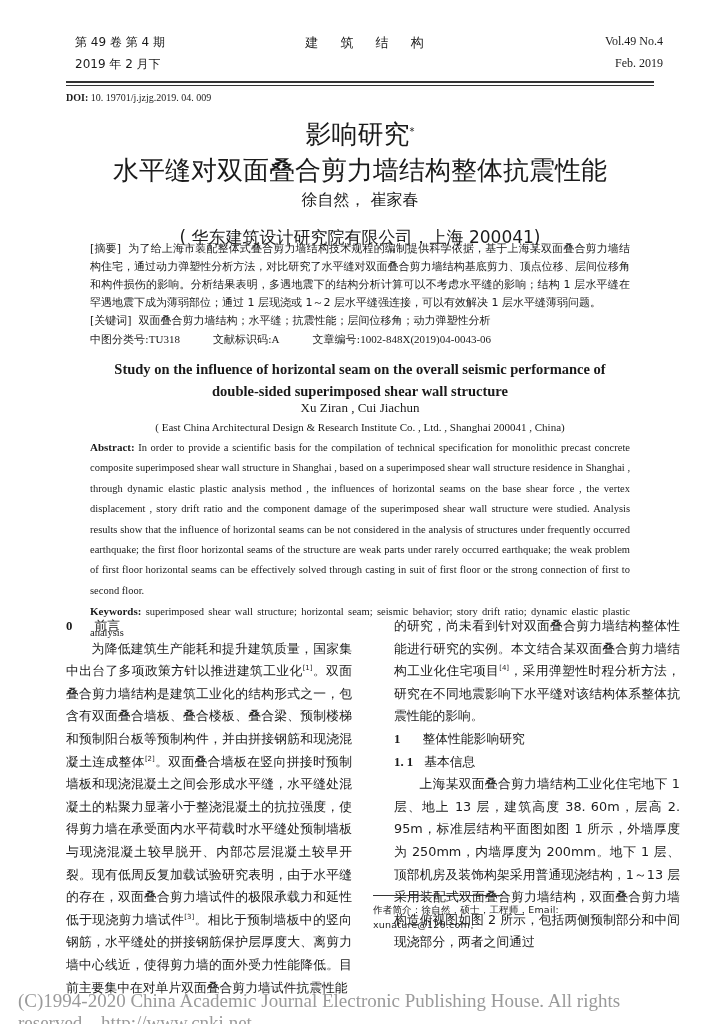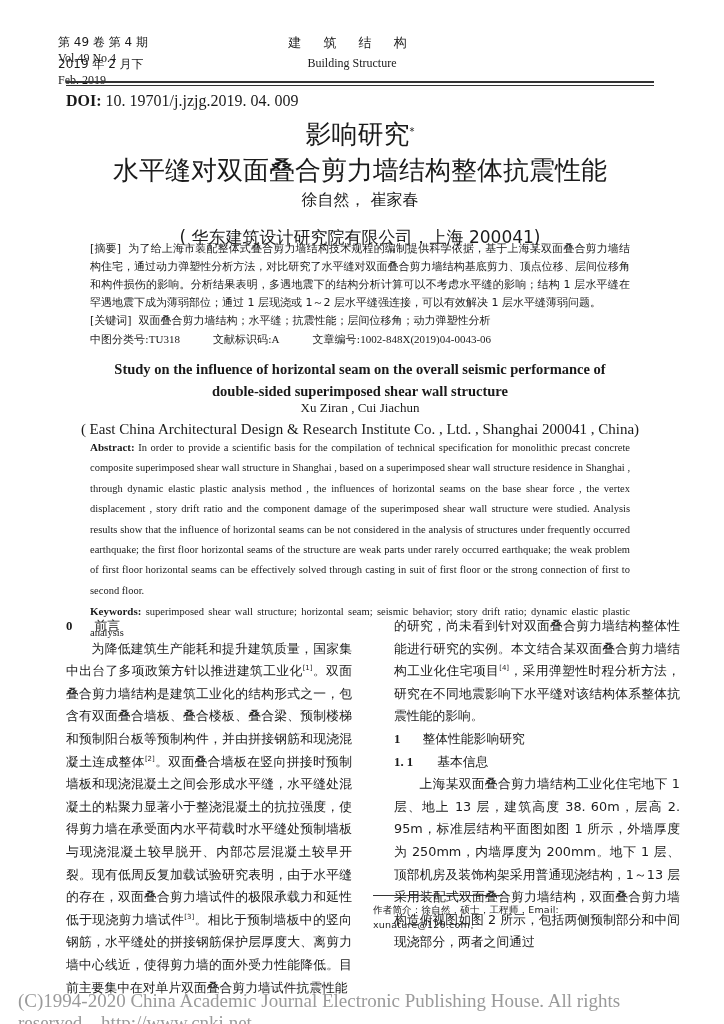--- a/index.html
+++ b/index.html
@@ -3,50 +3,50 @@
 <meta charset="utf-8">
 <style>
   html, body { margin: 0; padding: 0; background: #ffffff; }
   body { width: 724px; height: 1024px; position: relative; overflow: hidden; color: #1a1a1a;
          font-family: "DejaVu Sans", sans-serif; }
   .abs { position: absolute; }
   .serif { font-family: "Liberation Serif", "DejaVu Serif", serif; }
   .sans { font-family: "DejaVu Sans", sans-serif; }
 
   
-  .hdr-row { position: absolute; left: 58px; width: 588px; font-size: 12px; display: flex; justify-content: space-between; flex-direction: column; }
+  .hdr-row { position: absolute; left: 75px; width: 588px; font-size: 12px; display: flex; justify-content: space-between; }
   .hdr-row .c { position: absolute; left: 0; right: 0; text-align: center; }
   .hdr-cn-title { letter-spacing: 9px; font-size: 13px; }
   .hdr-rule1 { position: absolute; left: 66px; width: 588px; top: 81px; border-top: 2px solid #333; }
   .hdr-rule2 { position: absolute; left: 66px; width: 588px; top: 85px; border-top: 1px solid #333; }
 
-  .doi { left: 66px; top: 92px; font-size: 16px; }
+  .doi { left: 66px; top: 92px; font-size: 10px; }
   .doi b { font-weight: bold; }
 
   .title-cn { left: 66px; width: 588px; text-align: center; font-size: 26px; line-height: 36px; top: 116px; }
   .title-cn sup { font-size: 10px; vertical-align: top; position: relative; top: -2px; }
   .authors-cn { left: 66px; width: 588px; text-align: center; top: 190px; font-size: 16px; }
   .affil-cn { left: 66px; width: 588px; text-align: center; top: 226px; font-size: 17px; }
 
   .abs-cn { left: 90px; width: 540px; top: 240px; font-size: 11px; line-height: 18px; text-align: justify; }
   .abs-cn p { margin: 0; }
 
   .title-en { left: 90px; width: 540px; text-align: center; top: 358px; font-size: 14.5px; font-weight: bold; line-height: 22px; }
   .authors-en { left: 66px; width: 588px; text-align: center; top: 400px; font-size: 13px; }
-  .affil-en { left: 66px; width: 588px; text-align: center; top: 421px; font-size: 15px; }
+  .affil-en { left: 66px; width: 588px; text-align: center; top: 421px; font-size: 11px; }
   .abs-en { left: 90px; width: 540px; top: 437px; font-size: 10.5px; line-height: 20.4px; text-align: justify; }
   .abs-en p { margin: 0; }
   .abs-en b { font-weight: bold; font-size: 11px; }
 
   .col { top: 615px; width: 286px; font-size: 12.8px; line-height: 22.6px; text-align: justify; }
   .col p { margin: 0; }
   .col .indent { text-indent: 2em; }
   .col .h1 { display: flex; gap: 22px; }
   .col .h1 .num { font-weight: bold; font-family: "Liberation Serif", serif; }
-  .col .h2 .num { font-weight: bold; font-family: "Liberation Serif", serif; margin-right: 24px; }
+  .col .h2 .num { font-weight: bold; font-family: "Liberation Serif", serif; margin-right: 11px; }
   .col sup { font-size: 7px; vertical-align: top; position: relative; top: -3px; }
   .col-left { left: 66px; }
   .col-right { left: 394px; }
 
   .fn-rule { left: 373px; width: 130px; top: 895px; border-top: 1px solid #333; }
   .footnote { left: 373px; width: 286px; top: 902px; font-size: 9.5px; line-height: 15px; letter-spacing: 0.2px; }
   .footnote p { margin: 0; }
 
   .copyright { left: 18px; top: 990px; font-size: 19px; color: #9a9a9a; }
   .copyright .url { margin-left: 14px; }
@@ -54,21 +54,20 @@
 </head>
 <body>
 
 <div class="hdr-row" style="top:34px;">
   <span class="sans">第 49 卷 第 4 期</span>
   <span class="c sans hdr-cn-title">建 筑 结 构</span>
   <span class="serif">Vol.49 No.4</span>
 </div>
 <div class="hdr-row" style="top:56px;">
   <span class="sans">2019 年 2 月下</span>
-  <span class="c serif">Building Structure</span>
   <span class="serif">Feb. 2019</span>
 </div>
 <div class="hdr-rule1"></div>
 <div class="hdr-rule2"></div>
 
 <div class="abs doi serif">
   <b>DOI:</b>
   <span>10. 19701/j.jzjg.2019. 04. 009</span>
 </div>
 

